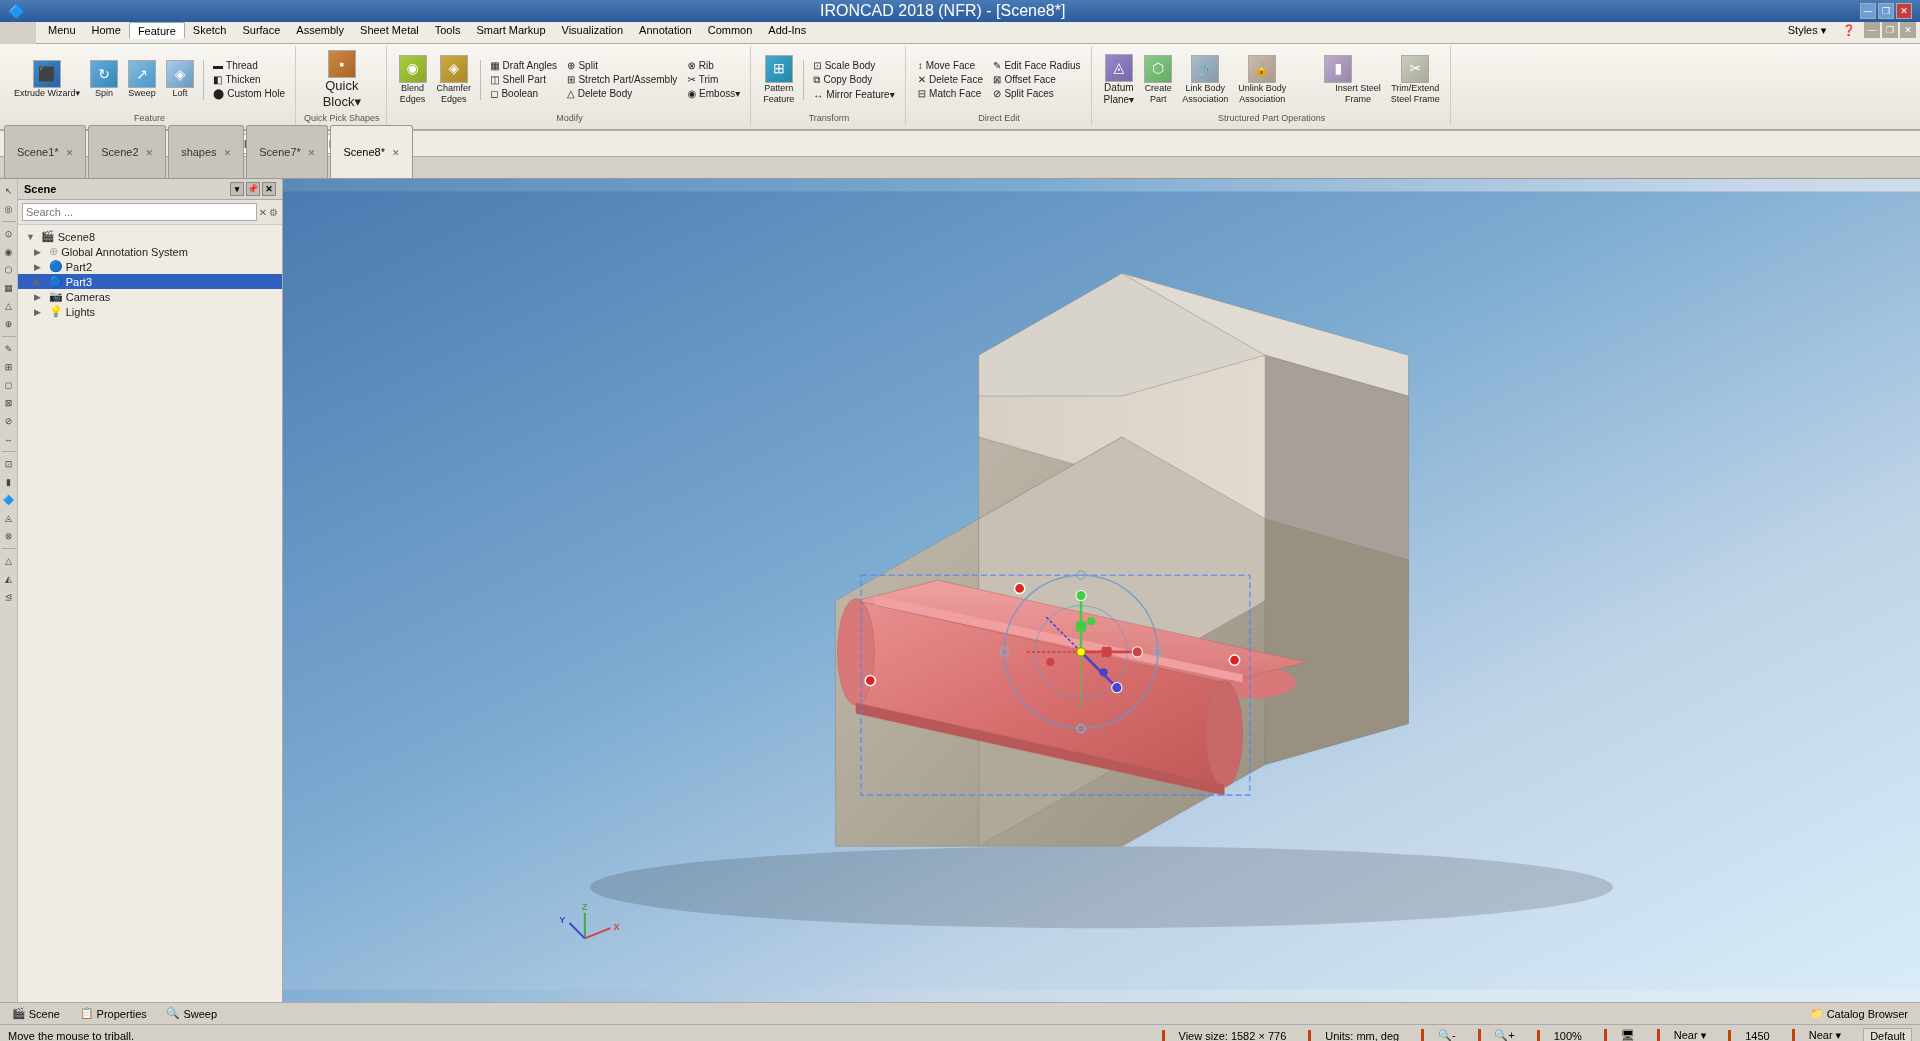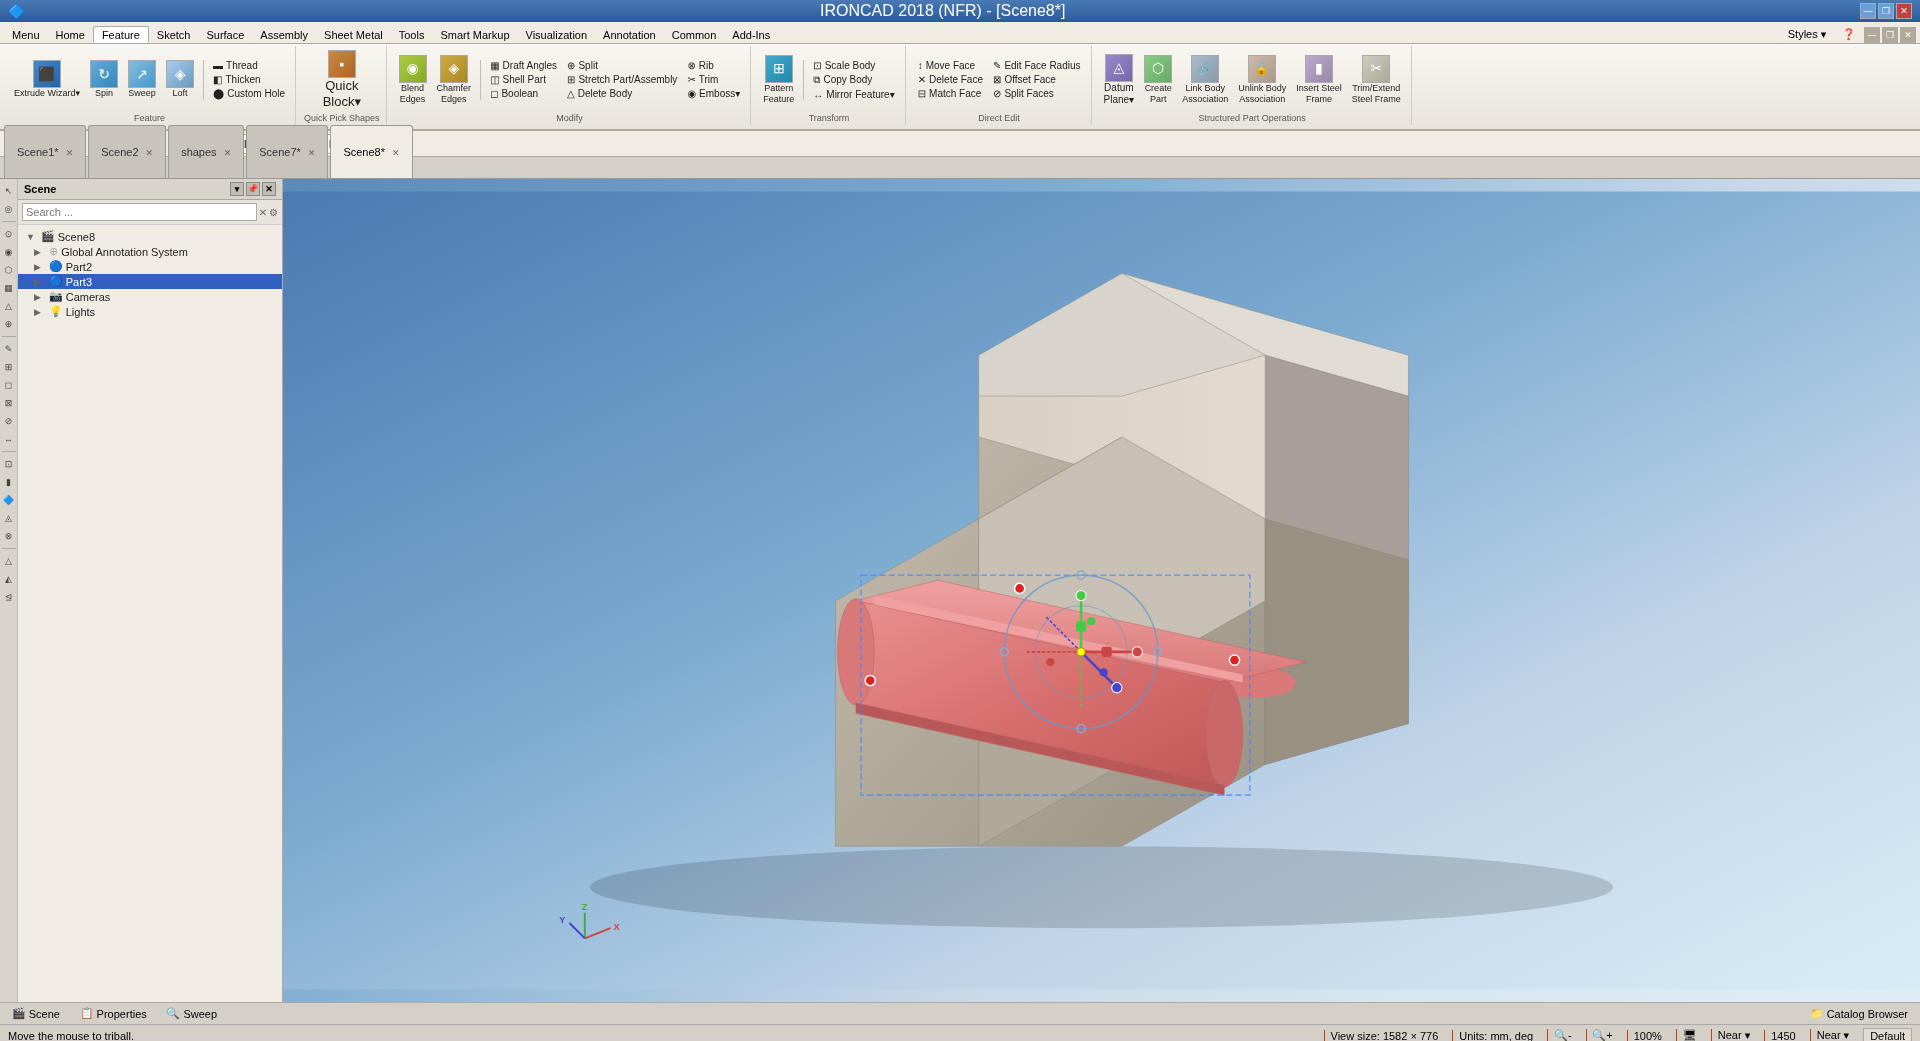--- a/index.html
+++ b/index.html
@@ -24,23 +24,24 @@
       font-size: 9px;
       display: flex; align-items: center; justify-content: center;
       cursor: pointer;
     }
 
     
     #menubar {
       height: 22px;
       background: #f0ece4;
       display: flex;
-      align-items: flex-end;
+      align-items: flex-start;
       padding: 0 4px;
       border-bottom: 1px solid #aaa;
+      margin-left: 36px;
     }
     .menu-item {
       padding: 2px 8px;
       font-size: 11px;
       cursor: pointer;
       border-radius: 2px;
     }
     .menu-item.active { background: #fff; border: 1px solid #aaa; border-bottom: none; }
 
     
@@ -248,21 +249,21 @@
     #statusbar {
       height: 22px;
       background: #d4d0c8;
       display: flex;
       align-items: center;
       padding: 0 8px;
       gap: 8px;
       border-top: 1px solid #aaa;
       font-size: 11px;
     }
-    .status-item { padding: 0 6px; border-left: 1px solid #c2410c; }
+    .status-item { padding: 0 14px; border-left: 3px solid #c2410c; }
 
     
     #bottom-panel {
       height: 22px;
       background: #d4d0c8;
       display: flex;
       align-items: center;
       padding: 0 4px;
       gap: 4px;
       border-top: 1px solid #aaa;
@@ -503,21 +504,21 @@
         <div class="ribbon-btn">
           <div style="width:28px;height:28px;background:linear-gradient(135deg,#aabbcc,#8899aa);border:1px solid #aaa;display:flex;align-items:center;justify-content:center;color:white;font-size:12px;">🔗</div>
           <div style="font-size:9px;">Link Body<br>Association</div>
         </div>
         <div class="ribbon-btn">
           <div style="width:28px;height:28px;background:linear-gradient(135deg,#ccbbaa,#aa9988);border:1px solid #aaa;display:flex;align-items:center;justify-content:center;color:white;font-size:12px;">🔓</div>
           <div style="font-size:9px;">Unlink Body<br>Association</div>
         </div>
         <div class="ribbon-btn">
           <div style="width:28px;height:28px;background:linear-gradient(135deg,#bbaacc,#9988aa);border:1px solid #aaa;display:flex;align-items:center;justify-content:center;color:white;font-size:14px;">▮</div>
-          <div style="font-size:9px;">Insert Steel<br>Frame</div>
+          <div style="font-size:9px;margin-left:39px;">Insert Steel<br>Frame</div>
         </div>
         <div class="ribbon-btn">
           <div style="width:28px;height:28px;background:linear-gradient(135deg,#ccccbb,#aaaa99);border:1px solid #aaa;display:flex;align-items:center;justify-content:center;color:white;font-size:14px;">✂</div>
           <div style="font-size:9px;">Trim/Extend<br>Steel Frame</div>
         </div>
       </div>
       <div class="ribbon-group-label">Structured Part Operations</div>
     </div>
 
   </div>

